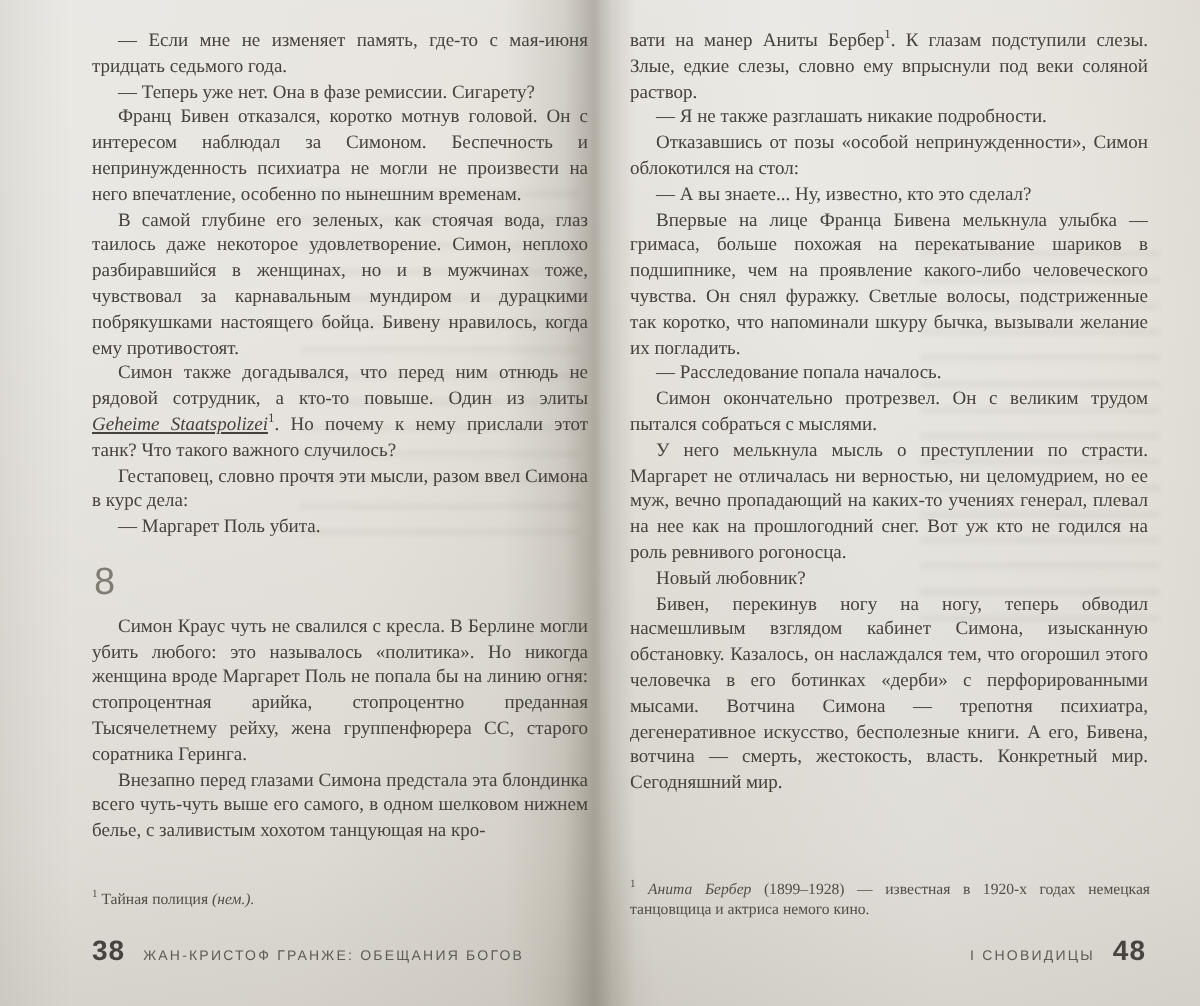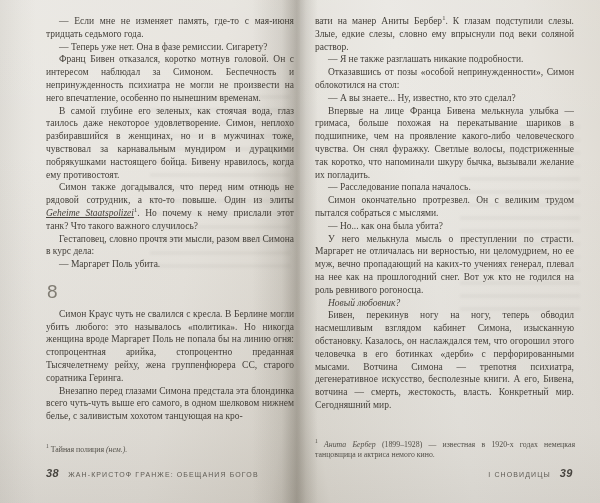--- a/index.html
+++ b/index.html
@@ -39,21 +39,21 @@
     position: absolute; z-index: 2;
     text-align: justify; color: #45413b;
     font-size: 9.5px; line-height: 12.8px;
     overflow: hidden;
   }
   .page-left  .textcol { left: 46px; top: 15px; width: 248px; height: 424px; }
   .page-right .textcol { left: 15px; top: 15px; width: 259px; height: 420px; }
 
   .para { margin: 0; text-indent: 13px; }
   .para.noindent { text-indent: 0; }
-  .para.italic { font-style: italic; }
+  .para.italic { }
   .para i { font-style: italic; text-decoration: underline; }
   sup { font-size: 6.5px; vertical-align: super; line-height: 0; }
 
   .section-number {
     font-family: "Liberation Sans", "DejaVu Sans", sans-serif;
     font-size: 19px; font-weight: 400; letter-spacing: 1px;
     color: #807c73; margin: 15px 0 9px 1px; text-indent: 0;
   }
 
   .footnote {
@@ -65,21 +65,21 @@
   .footnote i { font-style: italic; }
   .footnote sup { font-size: 5.5px; }
 
   .footer {
     position: absolute; top: 467px; z-index: 2;
     font-family: "Liberation Sans", "DejaVu Sans", sans-serif;
     font-size: 7px; letter-spacing: 1.1px; color: #5e5b54; white-space: nowrap;
   }
   .page-left  .footer { left: 46px; }
   .page-right .footer { right: 27px; text-align: right; }
-  .pagenum { font-weight: bold; font-size: 11px; letter-spacing: 0.5px; color: #47443f; font-style: italic; }
+  .pagenum { font-weight: bold; font-size: 14px; letter-spacing: 0.5px; color: #47443f; }
   .page-left  .pagenum { margin-right: 9px; }
   .page-right .pagenum { margin-left: 9px; }
 </style>
 </head>
 <body>
 
 <div class="photo">
 
   <div class="page page-left">
     <div class="ghost-bleed" style="left:150px; top:90px; width:140px; height:180px;"></div>
@@ -104,27 +104,26 @@
   <div class="page page-right">
     <div class="ghost-bleed" style="left:160px; top:120px; width:120px; height:200px;"></div>
     <div class="textcol">
       <p class="para noindent"><span>вати на манер Аниты Бербер</span><sup>1</sup><span>. К глазам подступили слезы. Злые, едкие слезы, словно ему впрыснули под веки соляной раствор.</span></p>
       <p class="para"><span>— Я не также разглашать никакие подробности.</span></p>
       <p class="para"><span>Отказавшись от позы «особой непринужденности», Симон облокотился на стол:</span></p>
       <p class="para"><span>— А вы знаете... Ну, известно, кто это сделал?</span></p>
       <p class="para"><span>Впервые на лице Франца Бивена мелькнула улыбка — гримаса, больше похожая на перекатывание шариков в подшипнике, чем на проявление какого-либо человеческого чувства. Он снял фуражку. Светлые волосы, подстриженные так коротко, что напоминали шкуру бычка, вызывали желание их погладить.</span></p>
       <p class="para"><span>— Расследование попала началось.</span></p>
       <p class="para"><span>Симон окончательно протрезвел. Он с великим трудом пытался собраться с мыслями.</span></p>
-      <p class="para"><span>— Но... как она была убита?</span></p>
       <p class="para"><span>У него мелькнула мысль о преступлении по страсти. Маргарет не отличалась ни верностью, ни целомудрием, но ее муж, вечно пропадающий на каких-то учениях генерал, плевал на нее как на прошлогодний снег. Вот уж кто не годился на роль ревнивого рогоносца.</span></p>
       <p class="para italic"><span>Новый любовник?</span></p>
       <p class="para"><span>Бивен, перекинув ногу на ногу, теперь обводил насмешливым взглядом кабинет Симона, изысканную обстановку. Казалось, он наслаждался тем, что огорошил этого человечка в его ботинках «дерби» с перфорированными мысами. Вотчина Симона — трепотня психиатра, дегенеративное искусство, бесполезные книги. А его, Бивена, вотчина — смерть, жестокость, власть. Конкретный мир. Сегодняшний мир.</span></p>
 
     </div>
     <div class="footnote"><sup>1</sup><i> Анита Бербер</i><span> (1899–1928) — известная в 1920-х годах немецкая танцовщица и актриса немого кино.</span></div>
     <div class="footer">
-      <span class="running">I СНОВИДИЦЫ</span><span class="pagenum">39</span>
+      <span class="running">I СНОВИДИЦЫ</span><span class="pagenum">48</span>
     </div>
   </div>
 
   <div class="gutter-shadow"></div>
   <div class="left-edge-shade"></div>
 </div>
 
 </body></html>

